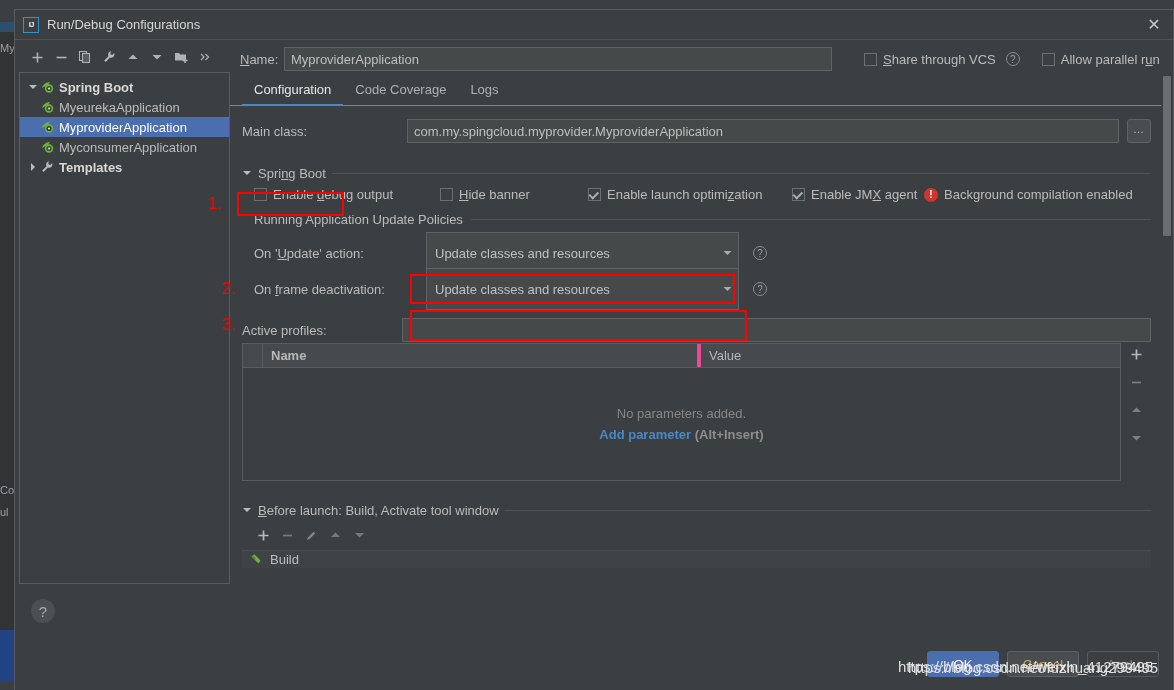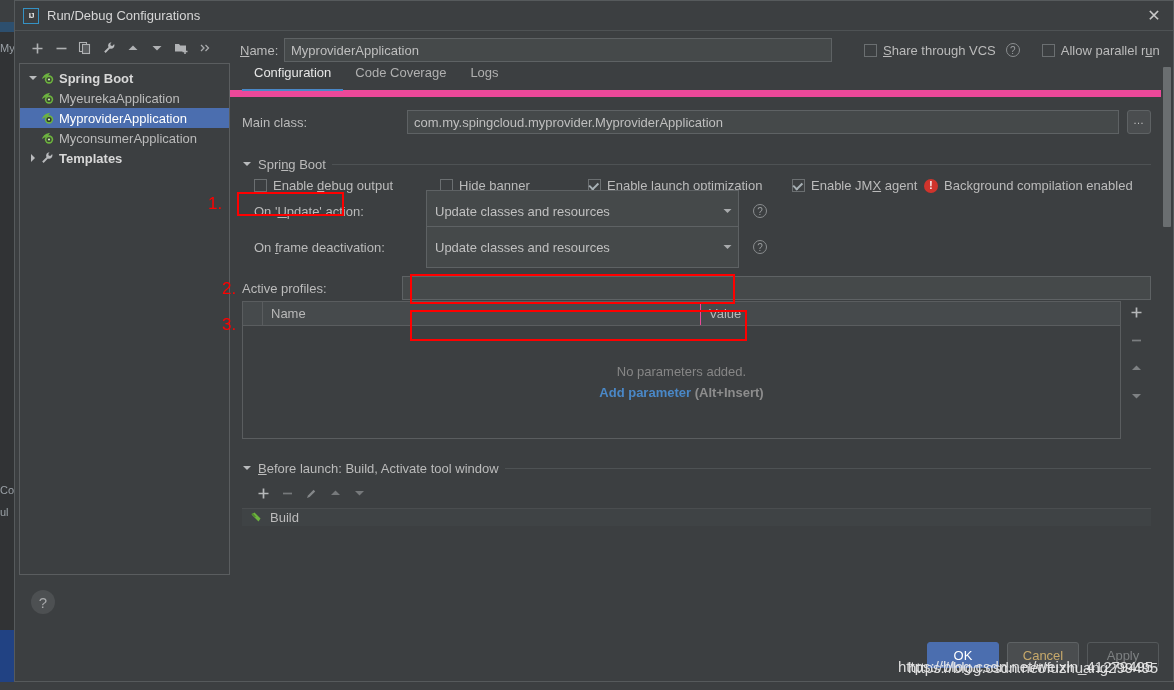--- a/index.html
+++ b/index.html
@@ -21,21 +21,21 @@
   .bd-sel-blue   { position:absolute; left:0; top:22px; width:14px; height:10px; background:#2d4f6e; }
   .bd-editor     { position:absolute; left:0; top:30px; width:14px; height:600px; background:#2b2b2b; }
   .bd-lefttext   { position:absolute; left:0; color:#9aa0a6; font-size:11px; }
   .bd-bottom     { position:absolute; left:0; bottom:0; width:1174px; height:8px; background:#3c3f41; }
   .bd-blue-bl    { position:absolute; left:0; bottom:8px; width:14px; height:52px; background:#214283; }
   .bd-rightcode  { position:absolute; right:0; top:30px; width:14px; height:600px; background:#2b2b2b; }
   .bd-rc-tok     { position:absolute; right:1px; font-size:10px; color:#6a8759; }
 
   
   #dialog {
-    position: absolute; left: 14px; top: 0; width: 1160px; height: 682px;
+    position: absolute; left: 14px; top: 9px; width: 1160px; height: 682px;
     background: #3c3f41;
     border: 1px solid #565a5c;
     display: flex; flex-direction: column;
   }
 
   
   #titlebar {
     height: 30px; flex: 0 0 30px;
     background: #3c3f41;
     display: flex; align-items: center; padding: 0 6px 0 8px;
@@ -115,22 +115,22 @@
   .cblabel { font-size:13px; color:#bbbbbb; }
   .cblabel u { text-decoration: underline; }
   .help-o {
     width:14px; height:14px; border-radius:50%; border:1px solid #8a8d8f; color:#9a9d9f;
     font-size:10px; display:inline-flex; align-items:center; justify-content:center; cursor:pointer;
     flex:0 0 14px;
   }
   #vcs-group { display:flex; align-items:center; gap:10px; margin-left:32px; }
 
   
-  #tabs { height: 32px; flex:0 0 32px; display:flex; padding-left:12px;
-          border-bottom:7px solid #ec4899; }
+  #tabs { height: 32px; flex:0 0 32px; display:flex; align-items:flex-end; padding-left:12px;
+          border-bottom:1px solid #ec4899; }
   .tab { padding: 0 12px 8px 12px; font-size:13px; color:#b0b0b0; cursor:pointer; position:relative; }
   .tab.active { color:#e6e6e6; }
   .tab.active::after { content:""; position:absolute; left:0; right:0; bottom:-1px; height:2px; background:#4a88c7; }
 
   
   #scrollarea { flex:1 1 auto; min-height:0; position:relative; overflow:hidden; padding: 0 0 0 0; }
   #content { padding: 12px 22px 0 12px; }
 
   .frow { display:flex; align-items:center; min-height:26px; }
   .flabel { font-size:13px; color:#bbbbbb; }
@@ -189,21 +189,21 @@
     font-family:"Liberation Sans", sans-serif;
   }
 
   #override-label { margin: 14px 0 6px 0; font-size:13px; }
 
   #table-wrap { display:flex; }
   #ptable { flex:1 1 auto; border:1px solid #5a5d5f; background:#3c3f41; min-width:0; }
   #ptable-head { display:flex; height:24px; background:#464a4c; border-bottom:1px solid #5a5d5f; }
   .th { font-size:13px; color:#b8b8b8; display:flex; align-items:center; padding-left:8px; }
   .th.gutter { width:20px; flex:0 0 20px; border-right:1px solid #5a5d5f; padding:0; }
-  .th.name { flex:0 0 438px; border-right:1px solid #ec4899; }
+  .th.name { flex:0 0 438px; border-right:4px solid #ec4899;font-weight:bold; }
   .th.value { flex:1 1 auto; }
   #ptable-body { height: 112px; display:flex; flex-direction:column; align-items:center; justify-content:center; gap:6px; }
   #empty-msg { font-size:13px; color:#868686; }
   #addparam-line { font-size:13px;font-weight:bold; }
   #addparam-link { color:#4a88c7; cursor:pointer; }
   #addparam-hint { color:#8d8d8d; }
   #ptable-side { width: 30px; flex:0 0 30px; display:flex; flex-direction:column; align-items:center; padding-top:2px; gap:10px; }
   .side-btn { width:22px; height:18px; display:flex; align-items:center; justify-content:center; cursor:pointer; color:#a8abad; }
 
   
@@ -456,20 +456,24 @@
             <div class="cb-slot" style="width:132px">
               <span class="cbox checked"></span>
               <span class="cblabel">Enable JM<u>X</u> agent</span>
             </div>
             <div class="cb-slot">
               <span class="warn-ico">!</span>
               <span class="cblabel">Background compilation enabled</span>
             </div>
           </div>
 
+          <div class="subsect">
+            <span class="stitle">Running Application Update Policies</span>
+            <span class="rule"></span>
+          </div>
 
           <div class="policy-row">
             <div class="policy-label">On '<u>U</u>pdate' action:</div>
             <div class="combo" style="width:313px">
               <span class="ctext">Update classes and resources</span>
               <span class="arrow">
                 <svg width="9" height="7" viewBox="0 0 9 7">
                     <path d="M0.5 1l4 4 4-4z" fill="#a9abad"></path>
                   </svg>
               </span>

